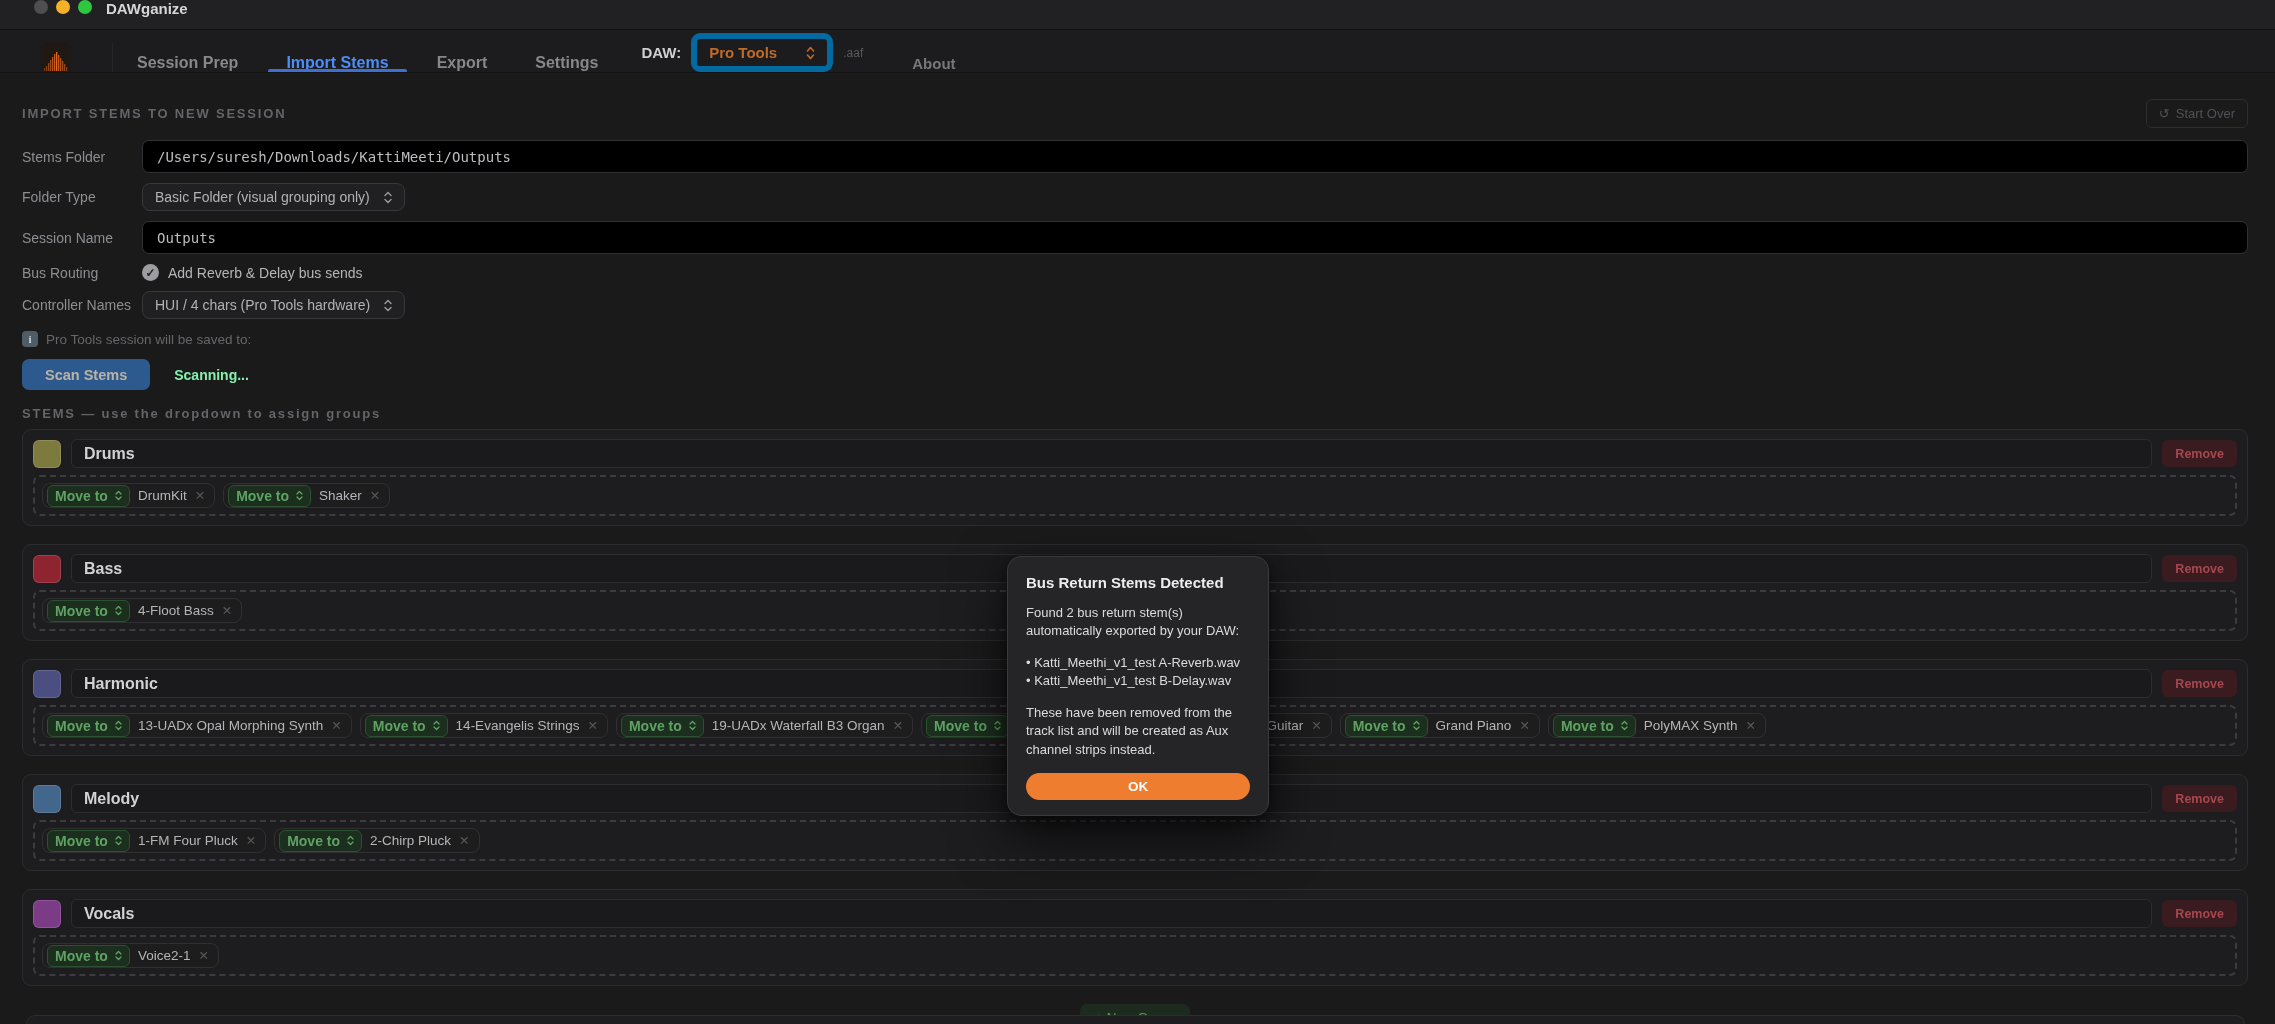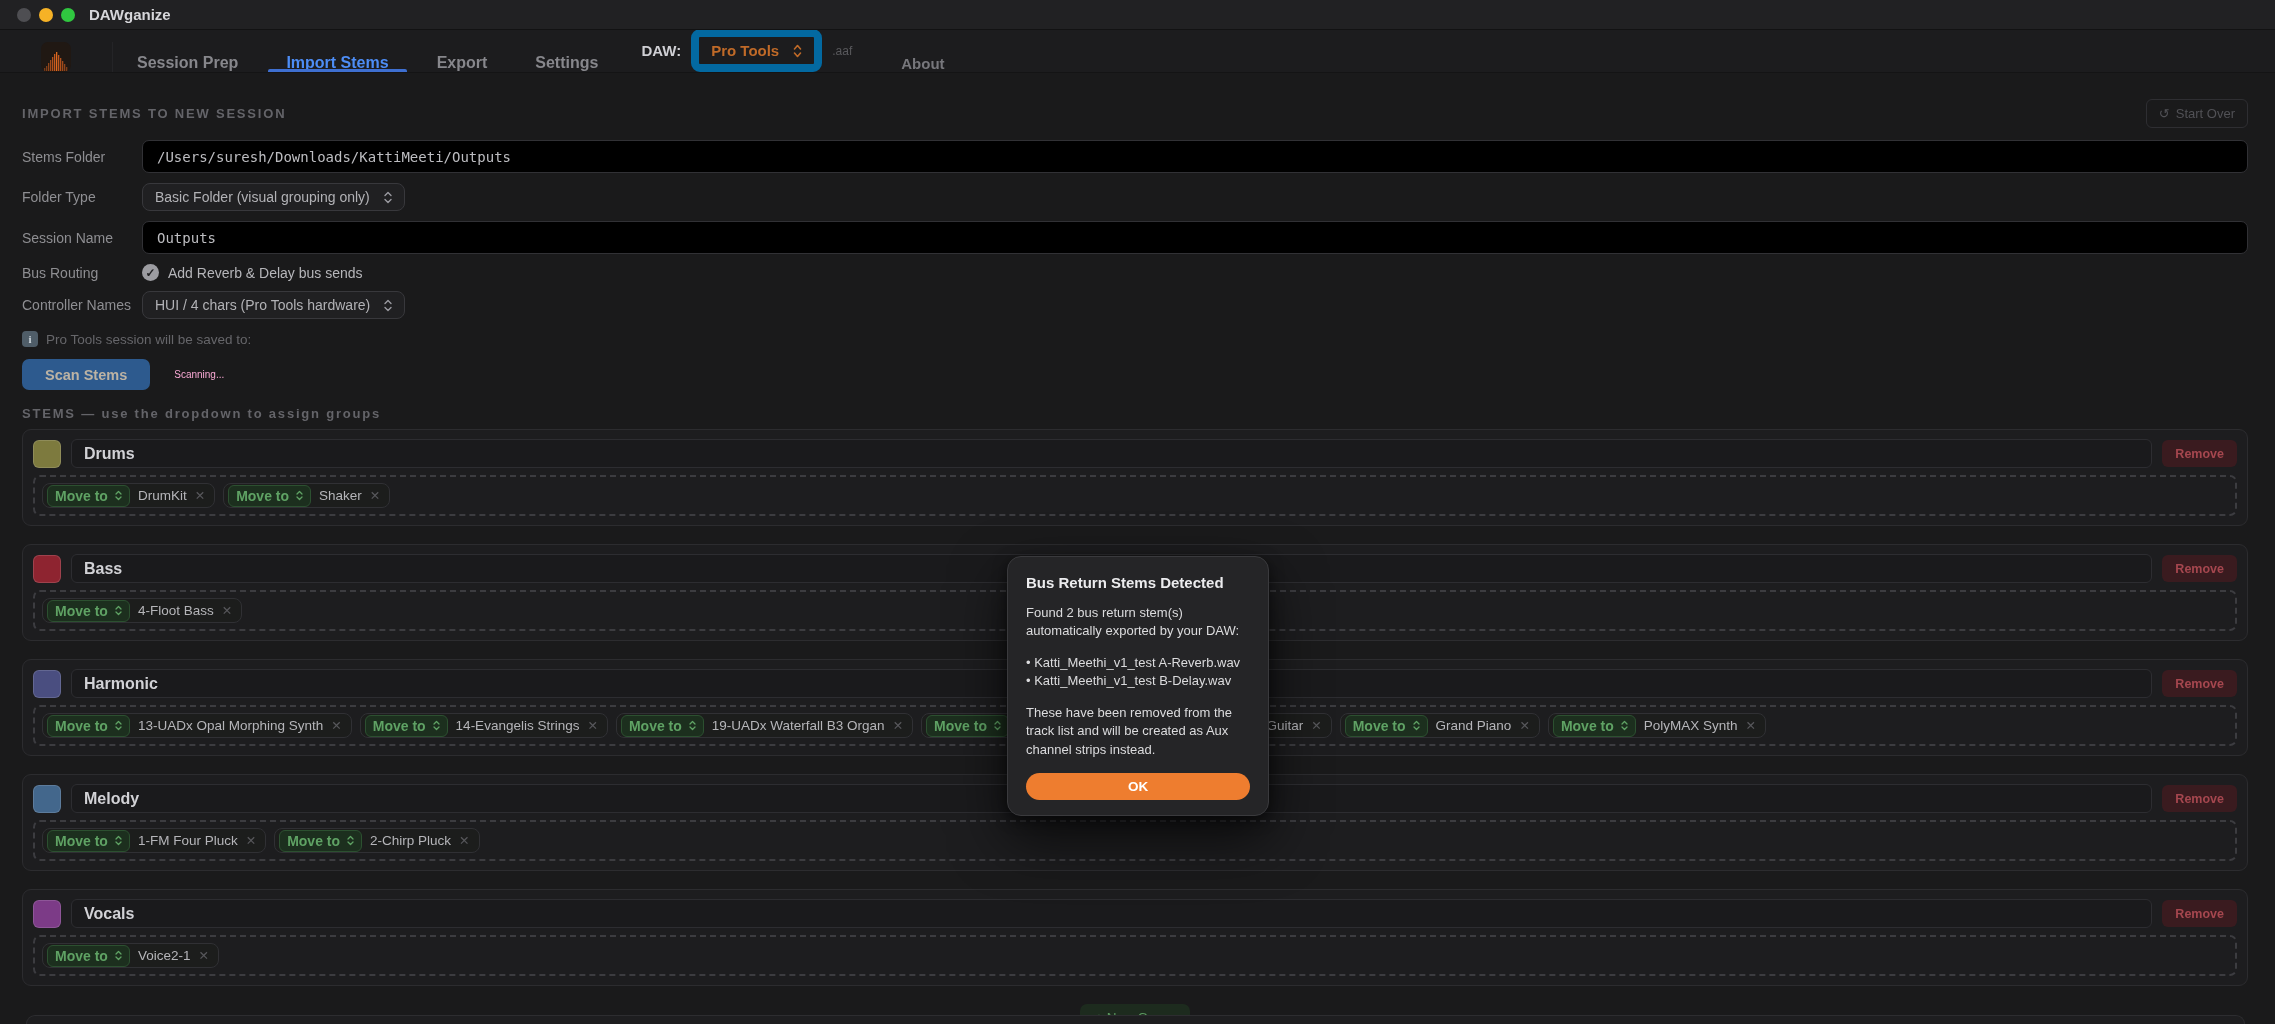--- a/index.html
+++ b/index.html
@@ -5,22 +5,22 @@
   * { margin:0; padding:0; box-sizing:border-box; }
   html,body { width:2275px; height:1024px; overflow:hidden; }
   body {
     background:#1a1a1b;
     font-family:"Liberation Sans", sans-serif;
     color:#c9c9cd;
     position:relative;
   }
   
   .titlebar {
-    height:30px; background:#212123; display:flex; align-items:center;
-    border-bottom:1px solid #121213; padding-left:9px; position:relative;
+    height:30px; background:#212123; display:flex; 
+    border-bottom:1px solid #121213; padding-left:26px; position:relative;
   }
   .tl { width:14px; height:14px; border-radius:50%; margin-left:8px; }
   .tl.close { background:#4e4e52; }
   .tl.min   { background:#f6b226; }
   .tl.max   { background:#30c740; }
   .win-title { font-weight:bold; font-size:15px; color:#d6d6da; margin-left:14px; }
   
   .nav {
     height:43px; background:#1c1c1e; display:flex; align-items:flex-end;
     border-bottom:1px solid #141415;
@@ -35,21 +35,21 @@
   }
   .tab.active { color:#4d8df6; }
   .tab.active::after {
     content:""; position:absolute; left:6px; right:6px; bottom:0; height:3px;
     background:#3e6fd1; border-radius:2px 2px 0 0;
   }
   .nav-div { width:1px; background:#242427; }
   .daw-cell { display:flex; align-items:center; padding:0 18px; gap:10px; }
   .daw-label { font-size:15px; font-weight:bold; color:#cfcfd4; }
   .daw-select {
-    display:flex; align-items:center; gap:14px; border:8px solid #0369a1; border-radius:9px;
+    display:flex; align-items:center; gap:29px; border:6px solid #0369a1; border-radius:9px;
     padding:5px 12px; color:#c06a28; font-weight:bold; font-size:15px; background:transparent;
   }
   .daw-ext { font-size:12px; color:#58585c; }
   .about-cell { display:flex; align-items:center; padding:0 30px; font-size:15px;
     font-weight:bold; color:#77777c; }
   
   .content { padding:26px 27px 0 22px; }
   .sec-row { display:flex; align-items:center; justify-content:space-between; }
   .sec-title { font-size:13px; font-weight:bold; letter-spacing:1.8px; color:#646469; }
   .ghost-btn {
@@ -80,21 +80,21 @@
     width:16px; height:16px; border-radius:4px; background:#4f5d68; color:#cdd6dc;
     font-size:11px; font-weight:bold; font-family:"Liberation Serif", serif;
     display:flex; align-items:center; justify-content:center;
   }
   .note-text { font-size:13.5px; color:#66666a; }
   .scan-row { display:flex; align-items:center; gap:24px; }
   .scan-btn {
     height:31px; padding:0 23px; background:#2d5a8e; border:none; border-radius:7px;
     font-size:14.5px; font-weight:bold; color:#bcb3a4;
   }
-  .scan-status { font-size:10px; color:#f9a8d4; }
+  .scan-status { font-size:14px; color:#86efac;font-weight:bold; }
   
   .group-card {
     background:#1d1d1f; border:1px solid #2c2c2f; border-radius:9px;
     padding:9px 10px; margin-bottom:18px;
   }
   .g-head { display:flex; align-items:center; gap:10px; }
   .g-swatch { width:28px; height:28px; border-radius:6px; border:1px solid rgba(255,255,255,0.14); }
   .g-name {
     flex:1; height:29px; background:#1a1a1c; border:1px solid #2d2d31; border-radius:6px;
     display:flex; align-items:center; padding:0 12px; font-size:16px; font-weight:bold; color:#d2d2d6;

